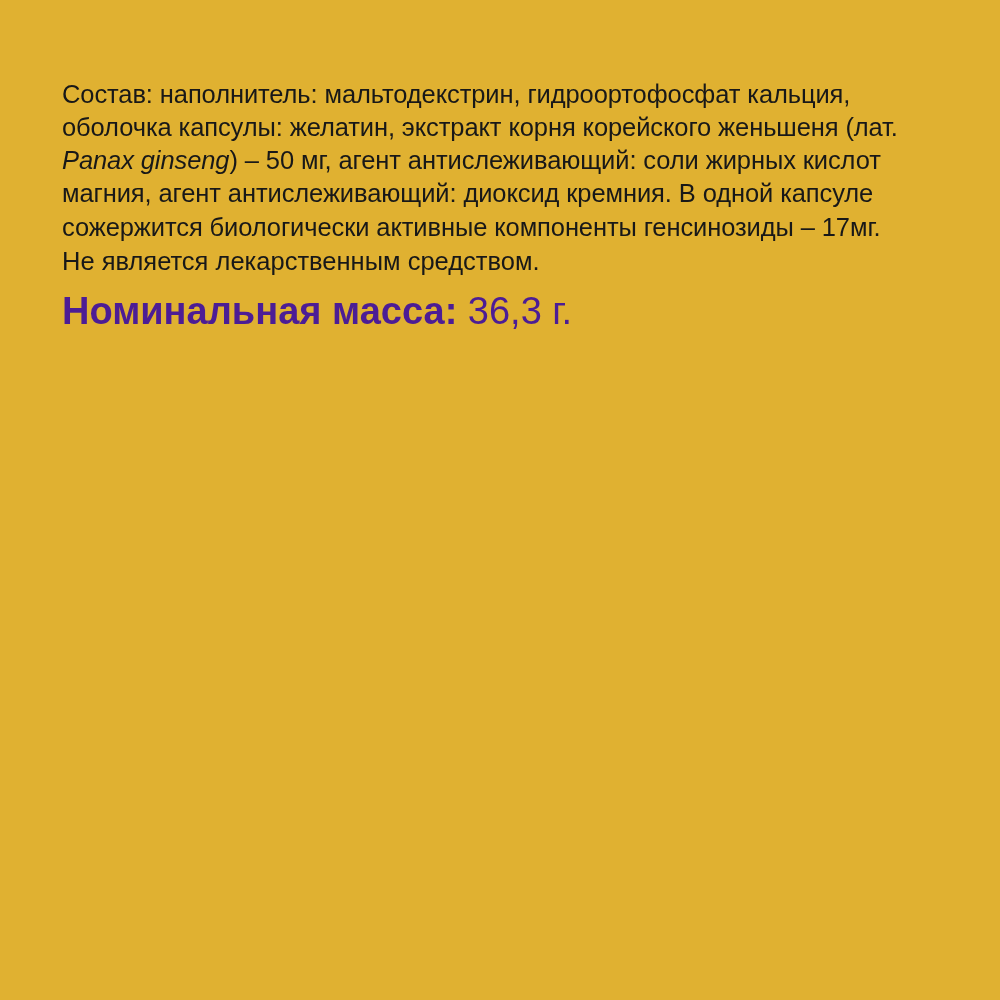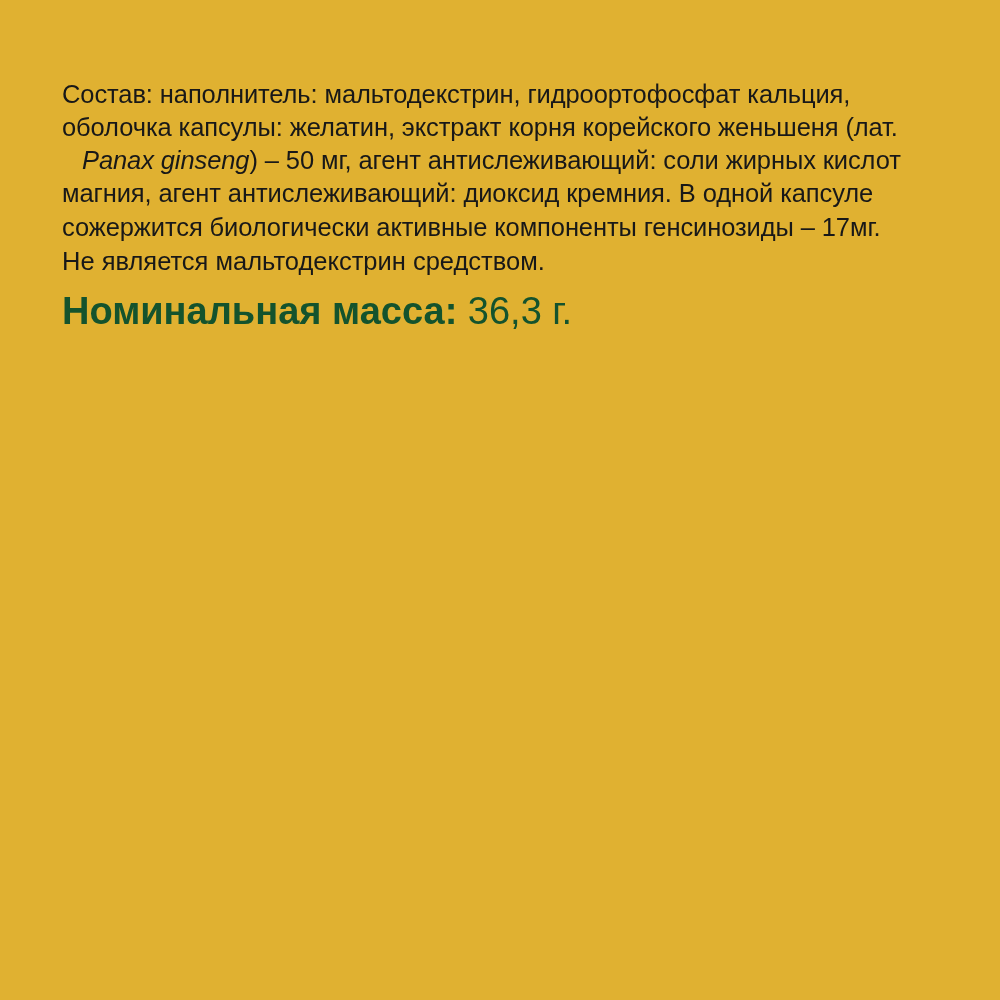--- a/index.html
+++ b/index.html
@@ -25,21 +25,20 @@
     line-height: 1.30;
     letter-spacing: -0.1px;
     color: #181818;
     margin: 0;
   }
   .composition .lead {
     font-weight: normal;
   }
   .composition .latin {
     font-style: italic;
-    margin-left: 20px;
   }
   .disclaimer {
     font-size: 25.5px;
     line-height: 1.30;
     color: #181818;
     margin: 0;
     padding-top: 1px;
   }
   .form-line {
     font-size: 25.5px;
@@ -49,39 +48,39 @@
     padding-top: 5px;
   }
   .form-line .lead {
     font-weight: bold;
   }
   .mass-line {
     margin: 0;
     padding-top: 10px;
     font-size: 38px;
     line-height: 1.25;
-    color: #14532d;
+    color: #4c1d95;
     white-space: nowrap;
   }
   .mass-line .lead {
     font-weight: bold;
   }
   .mass-line .value {
     font-weight: normal;
   }
 </style>
 </head>
 <body>
 
 <div class="label">
 
   <p class="composition">
     <span class="lead">Состав:</span><span> наполнитель: мальтодекстрин, гидроортофосфат кальция, оболочка капсулы: желатин, экстракт корня корейского женьшеня (лат. </span><span class="latin">Panax ginseng</span><span>) – 50 мг,  агент антислеживающий: соли жирных кислот магния, агент антислеживающий: диоксид кремния. В одной капсуле сожержится биологически активные компоненты генсинозиды – 17мг.</span>
   </p>
 
-  <p class="disclaimer">Не является мальтодекстрин средством.</p>
+  <p class="disclaimer">Не является лекарственным средством.</p>
 
 
   <p class="mass-line">
     <span class="lead">Номинальная масса:</span><span class="value"> 36,3 г.</span>
   </p>
 
 </div>
 
 </body></html>

